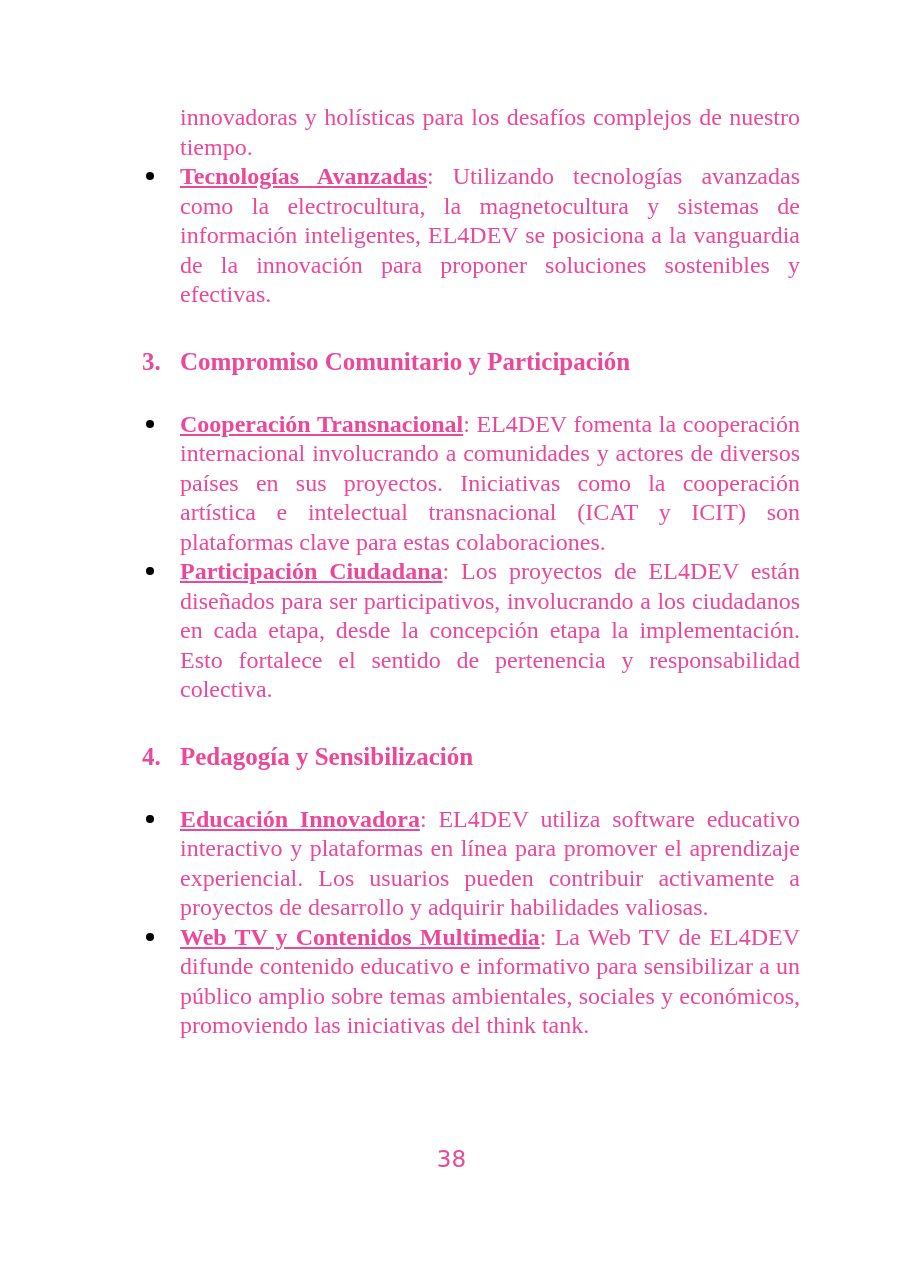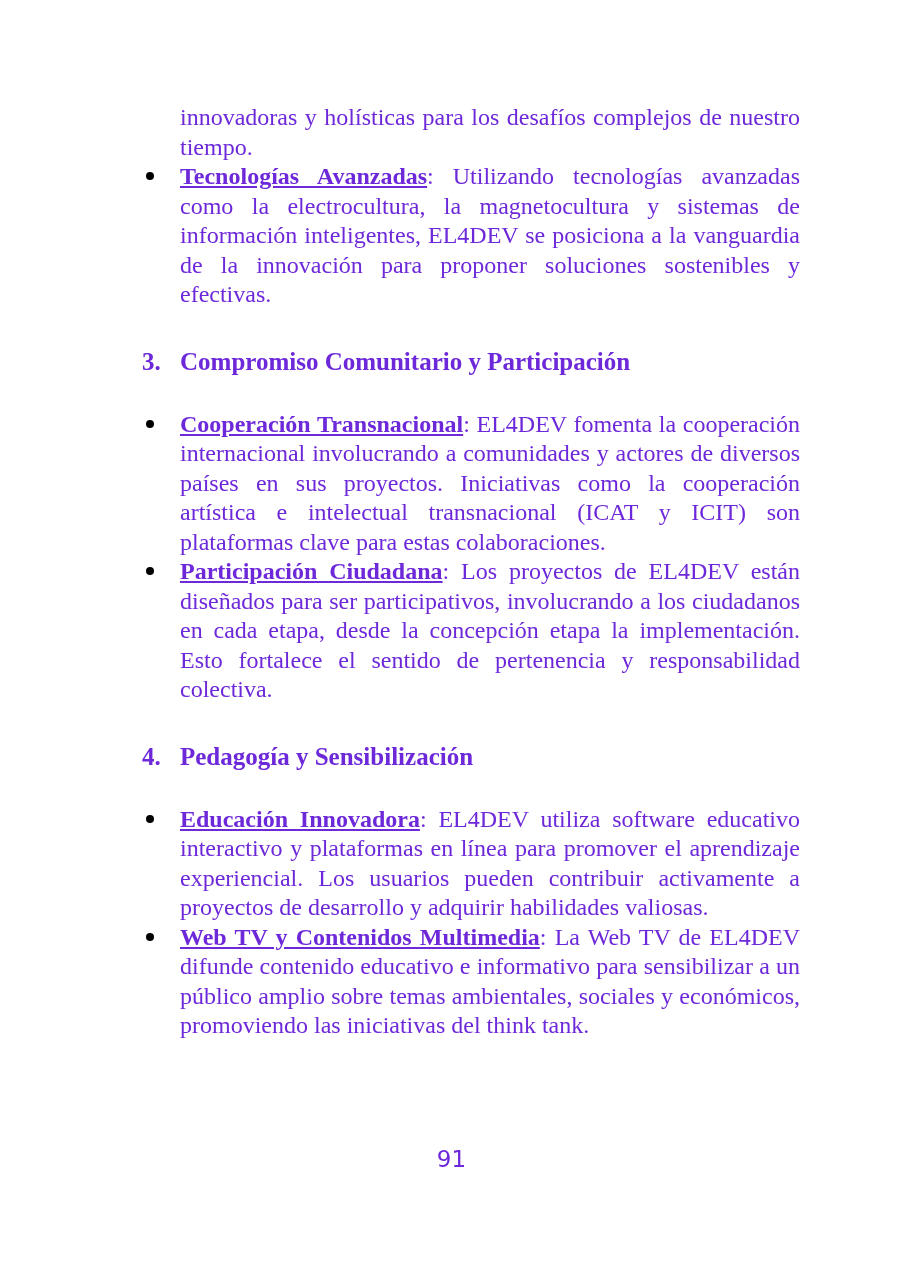--- a/index.html
+++ b/index.html
@@ -5,21 +5,21 @@
   html, body {
     margin: 0;
     padding: 0;
     background: #ffffff;
   }
   .page {
     position: relative;
     width: 903px;
     height: 1252px;
     background: #ffffff;
-    color: #6d28d9;
+    color: #ec4899;
     font-family: "Liberation Serif", serif;
     font-size: 24px;
     line-height: 29.5px;
     overflow: hidden;
   }
   .content {
     position: absolute;
     left: 142px;
     top: 103px;
     width: 658px;
@@ -109,14 +109,14 @@
       <span class="lead">Educación Innovadora</span><span>: EL4DEV utiliza software educativo interactivo y plataformas en línea para promover el aprendizaje experiencial. Los usuarios pueden contribuir activamente a proyectos de desarrollo y adquirir habilidades valiosas.</span>
     </div>
 
     <div class="bullet-item">
       <span class="bullet-dot"></span>
       <span class="lead">Web TV y Contenidos Multimedia</span><span>: La Web TV de EL4DEV difunde contenido educativo e informativo para sensibilizar a un público amplio sobre temas ambientales, sociales y económicos, promoviendo las iniciativas del think tank.</span>
     </div>
 
   </div>
 
-  <div class="page-number">91</div>
+  <div class="page-number">38</div>
 </div>
 
 </body></html>

